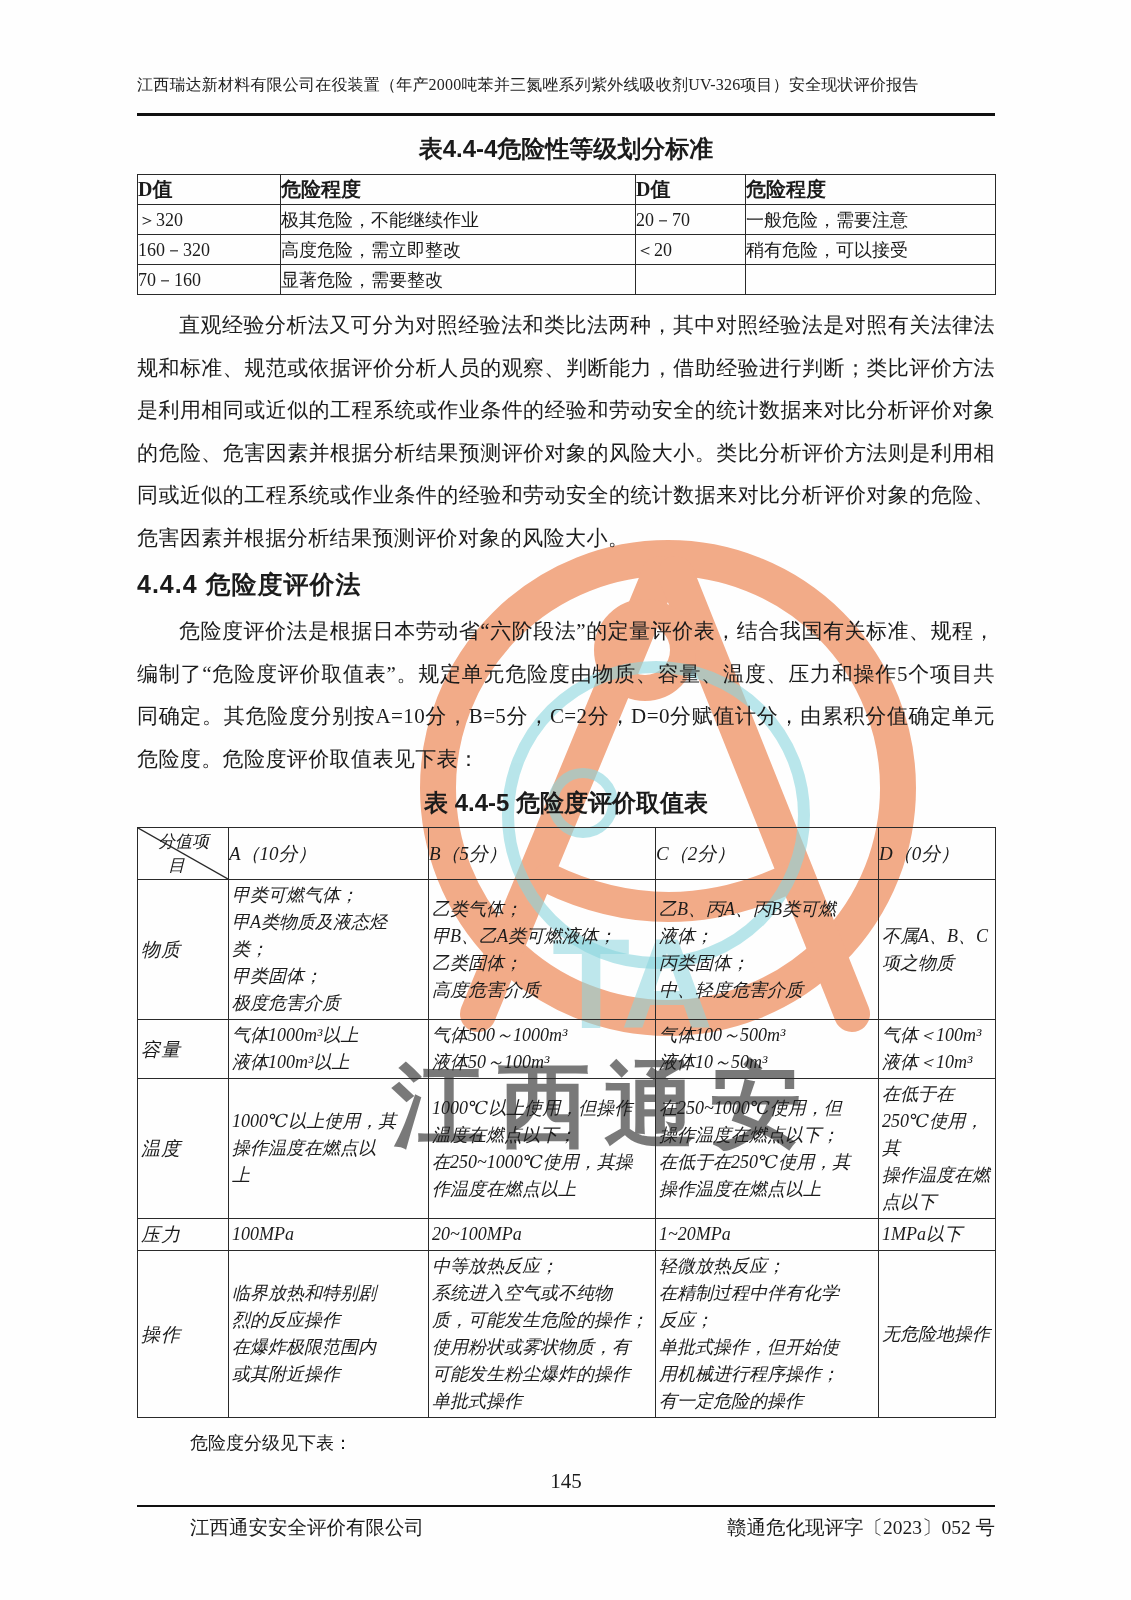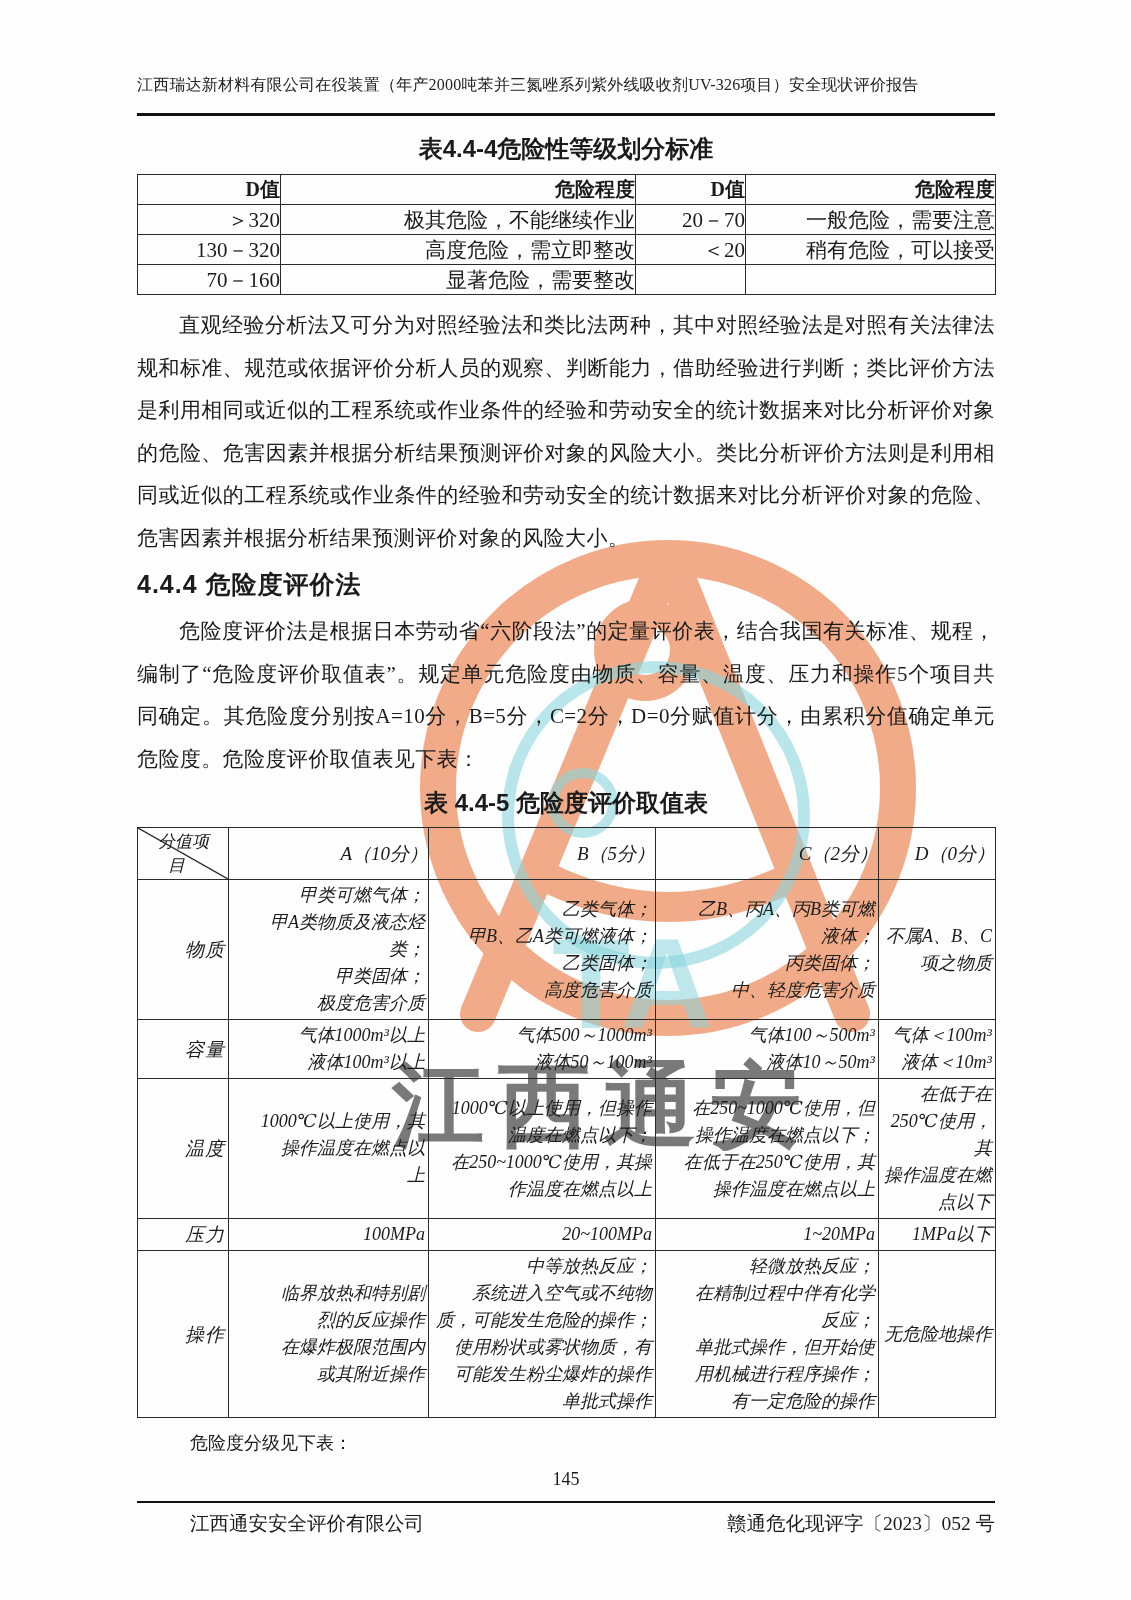--- a/index.html
+++ b/index.html
@@ -50,25 +50,25 @@
     background: #111;
   }
   .tbl-title {
     margin-top: 17px;
     text-align: center;
     font-family: "Liberation Sans", "DejaVu Sans", sans-serif;
     font-weight: bold;
     font-size: 24px;
   }
   table { border-collapse: collapse; width: 858px; table-layout: fixed; background: transparent; }
-  td, th { border: 1.6px solid #2a2a2a; text-align: right; vertical-align: middle; background: transparent; }
+  td, th { border: 1.6px solid #2a2a2a; text-align: left; vertical-align: middle; background: transparent; }
   
   .t1 { margin-top: 9px; }
   .t1 th { font-size: 20px; font-weight: bold; height: 30px; }
-  .t1 td { font-size: 21px; height: 30px; }
+  .t1 td { font-size: 18px; height: 30px; }
   
   .h2 {
     margin-top: 9px;
     font-family: "Liberation Sans", "DejaVu Sans", sans-serif;
     font-weight: bold;
     font-size: 25px;
     letter-spacing: 1px;
   }
   .para {
     margin-top: 9px;
@@ -89,21 +89,21 @@
   .corner-top { position: absolute; top: 3px; left: 20px; font-size: 17px; line-height: 22px; }
   .corner-bottom { position: absolute; bottom: 2px; left: 30px; font-size: 17px; line-height: 22px; }
   .closing-line {
     margin-top: 13px;
     font-size: 18px;
     padding-left: 53px;
   }
   .page-number {
     margin-top: 14px;
     text-align: center;
-    font-size: 18px;
+    font-size: 21px;
   }
   .footer-rule {
     margin-top: 11px;
     height: 2px;
     background: #111;
   }
   .footer-row {
     margin-top: 7px;
     display: flex;
     justify-content: space-between;
@@ -155,21 +155,21 @@
         <th>D值</th>
         <th>危险程度</th>
       </tr>
       <tr>
         <td>＞320</td>
         <td>极其危险，不能继续作业</td>
         <td>20－70</td>
         <td>一般危险，需要注意</td>
       </tr>
       <tr>
-        <td>130－320</td>
+        <td>160－320</td>
         <td>高度危险，需立即整改</td>
         <td>＜20</td>
         <td>稍有危险，可以接受</td>
       </tr>
       <tr>
         <td>70－160</td>
         <td>显著危险，需要整改</td>
         <td></td>
         <td></td>
       </tr>

